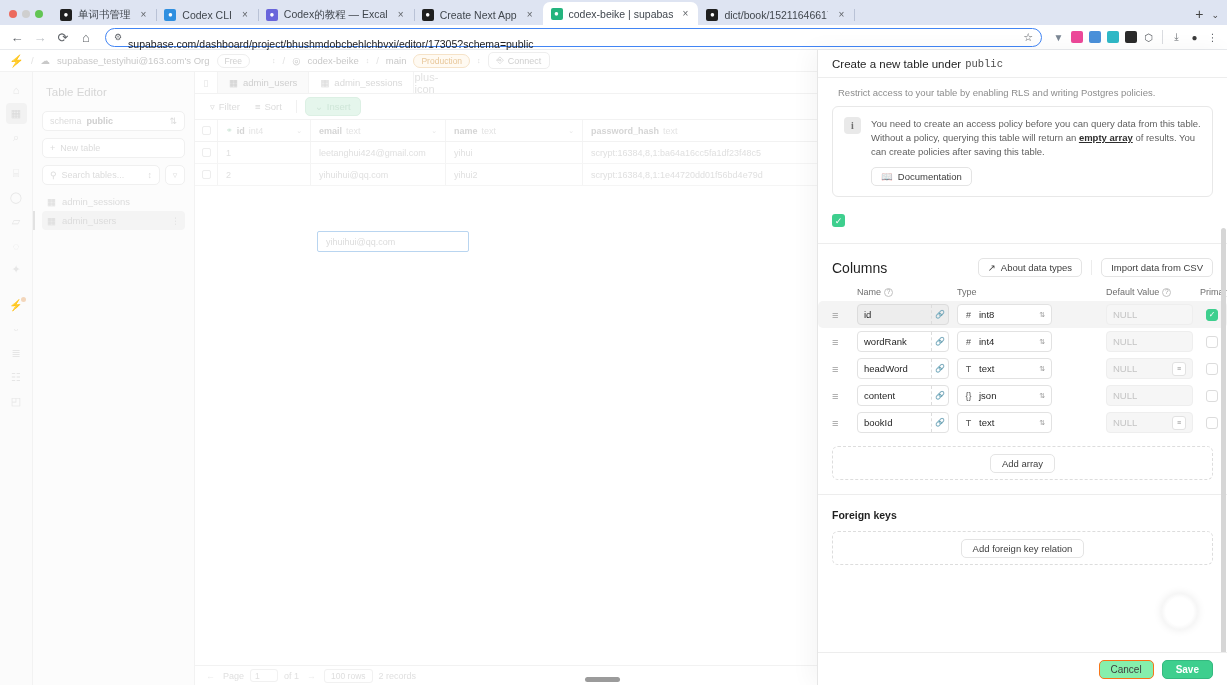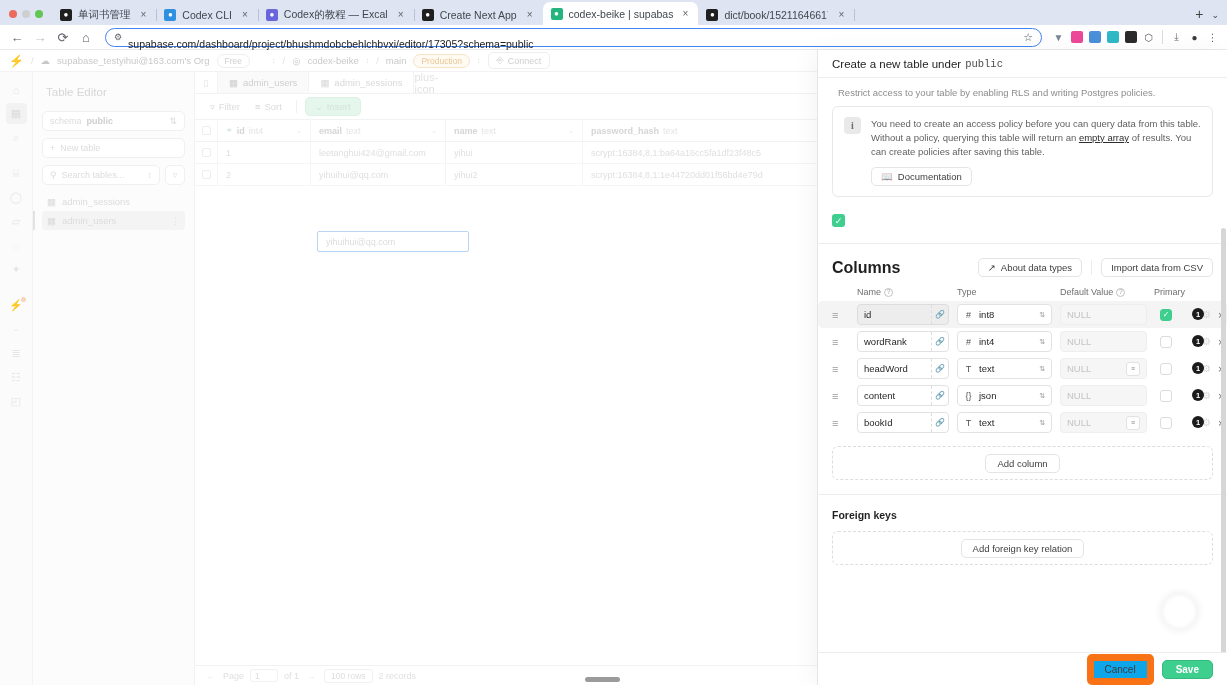--- a/index.html
+++ b/index.html
@@ -246,42 +246,42 @@
     display: flex; gap: 10px; background: #fff;
   }
   .callout-ico {
     width: 17px; height: 17px; flex: 0 0 17px; border-radius: 4px;
     background: #e9e9e9; color: #6e6e6e;
     display: flex; align-items: center; justify-content: center;
     font-size: 10px; font-weight: bold; font-family: "Liberation Serif", serif;
   }
   .callout-title { font-size: 10px; font-weight: bold; color: #1f1f1f; margin-bottom: 4px; }
   .callout-body { font-size: 9.5px; line-height: 1.45; color: #5f5f5f; }
-  .callout-body u { text-decoration: underline; font-weight: normal; color: #2d2d2d; }
+  .callout-body u { text-decoration: underline; font-weight: bold; color: #2d2d2d; }
   .doc-btn {
     display: inline-flex; align-items: center; gap: 5px; margin-top: 9px;
     border: 1px solid #e4e4e4; border-radius: 5px; padding: 3px 9px;
     font-size: 9.5px; color: #3d3d3d; background: #fff;
   }
 
   .realtime-row { display: flex; gap: 9px; padding: 16px 14px 16px 14px; align-items: flex-start; }
   .gcheck {
     width: 13px; height: 13px; flex: 0 0 13px; border-radius: 3px; background: #3ecf8e;
     color: #fff; font-size: 9px; display: flex; align-items: center; justify-content: center;
     margin-top: 1px;
   }
   .rt-title { font-size: 10px; color: #2a2a2a; }
   .rt-sub { font-size: 9.5px; color: #8c8c8c; margin-top: 2px; }
 
   .divider { height: 1px; background: #ededed; }
 
   .cols-header {
     display: flex; align-items: center; padding: 14px 14px 0 14px;
   }
-  .cols-title { font-size: 16px; font-weight: bold; color: #1f1f1f; }
+  .cols-title { font-size: 14px; font-weight: normal; color: #1f1f1f; }
   .cols-actions { margin-left: auto; display: flex; align-items: center; gap: 9px; }
   .ghost-btn {
     display: inline-flex; align-items: center; gap: 5px;
     border: 1px solid #e4e4e4; border-radius: 5px; padding: 3px 9px;
     font-size: 9.5px; color: #3d3d3d; background: #fff; white-space: nowrap;
   }
   .vsep { width: 1px; height: 15px; background: #ececec; }
 
   .col-head-row {
     display: flex; align-items: center; padding: 10px 14px 4px 14px;
@@ -289,21 +289,21 @@
   }
   .chl { display: flex; align-items: center; gap: 3px; }
   .qmark {
     width: 9px; height: 9px; border: 1px solid #c2c2c2; border-radius: 50%;
     font-size: 6.5px; color: #a0a0a0; display: inline-flex;
     align-items: center; justify-content: center; line-height: 1;
   }
   .w-handle { width: 25px; flex: 0 0 25px; }
   .w-name { width: 100px; flex: 0 0 100px; }
   .w-type { width: 103px; flex: 0 0 103px; }
-  .w-def { width: 94px; flex: 0 0 94px; }
+  .w-def { width: 94px; flex: 0 0 94px; margin-left: 46px; }
   .w-prim { width: 38px; flex: 0 0 38px; align-items: center; }
   .w-tail { flex: 1; }
 
   .col-row {
     display: flex; align-items: center; padding: 4px 14px; height: 27px;
   }
   .col-row.highlight { background: #f4f4f4; border-radius: 5px; }
   .drag-handle { font-size: 11px; color: #9a9a9a; }
   .name-wrap {
     display: flex; align-items: stretch; width: 92px; height: 21px;
@@ -363,22 +363,22 @@
     font-size: 9.5px; color: #3d3d3d; background: #fff;
   }
   .fk-title { font-size: 10.5px; font-weight: bold; color: #1f1f1f; padding: 14px 14px 0 14px; }
 
   .modal-footer {
     height: 33px; flex: 0 0 33px; border-top: 1px solid #ededed;
     display: flex; align-items: center; justify-content: flex-end;
     gap: 8px; padding: 0 14px; background: #fff;
   }
   .cancel-btn {
-    border: 7px solid #f97316; border-radius: 5px; padding: 3px 11px;
-    font-size: 10px; color: #3d3d3d; background: #0ea5e9;
+    border: 1px solid #f97316; border-radius: 5px; padding: 3px 11px;
+    font-size: 10px; color: #3d3d3d; background: #86efac;
   }
   .save-btn {
     border: 1px solid #34b97f; border-radius: 5px; padding: 3px 13px;
     font-size: 10px; color: #fff; background: #3ecf8e; font-weight: bold;
   }
 
   .modal-scrollbar {
     position: absolute; right: 1px; top: 150px; width: 5px; height: 435px;
     border-radius: 3px; background: #d6d6d6;
   }
@@ -865,21 +865,21 @@
               <span class="badge-gear">
                 <span class="gear">⚙</span>
                 <span class="cnt">1</span>
               </span>
               <span class="x-btn">×</span>
             </span>
           </div>
         </div>
 
       <div class="dash-box">
-        <div class="dash-btn">Add column</div>
+        <div class="dash-btn">Add array</div>
       </div>
 
       <div class="divider"></div>
 
       <div class="fk-title">Foreign keys</div>
       <div class="dash-box">
         <div class="dash-btn">Add foreign key relation</div>
       </div>
 
       <div class="modal-scrollbar"></div>

